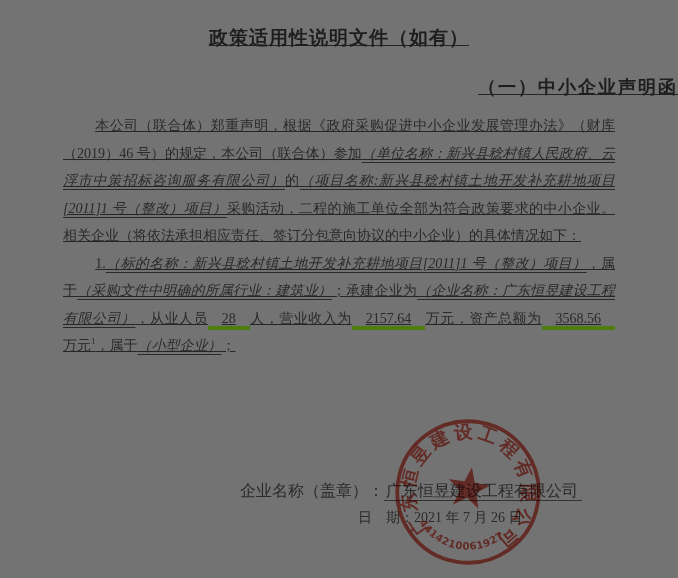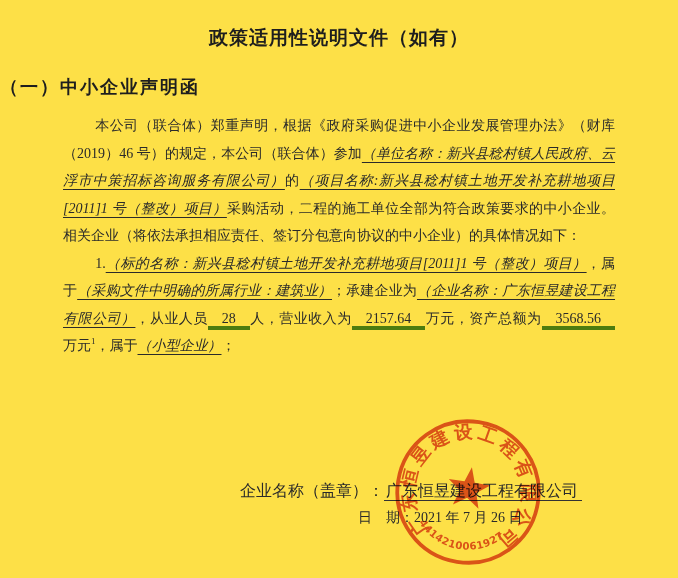--- a/index.html
+++ b/index.html
@@ -4,33 +4,33 @@
 <style>
   * { margin: 0; padding: 0; box-sizing: border-box; }
   html, body { background: #ffffff; }
   body {
     width: 678px; height: 578px;
     font-family: "Liberation Serif", "DejaVu Serif", serif;
     color: #262626;
     position: relative;
     overflow: hidden;
   }
-  .page { position: absolute; inset: 0; background: #fde047; }
+  .page { position: absolute; inset: 0; background: #737373; text-decoration: underline; }
 
   .doc-title {
     margin-top: 25px;
     text-align: center;
     font-size: 19px;
     font-weight: bold;
     letter-spacing: 1px;
     color: #1e1e1e;
   }
   .doc-subtitle {
     margin-top: 24px;
-    text-align: left;
+    text-align: right;
     font-size: 18px;
     font-weight: bold;
     letter-spacing: 2px;
     color: #1e1e1e;
   }
 
   .body-text {
     margin: 13px 63px 0 63px;
     font-size: 14px;
     line-height: 27.5px;

